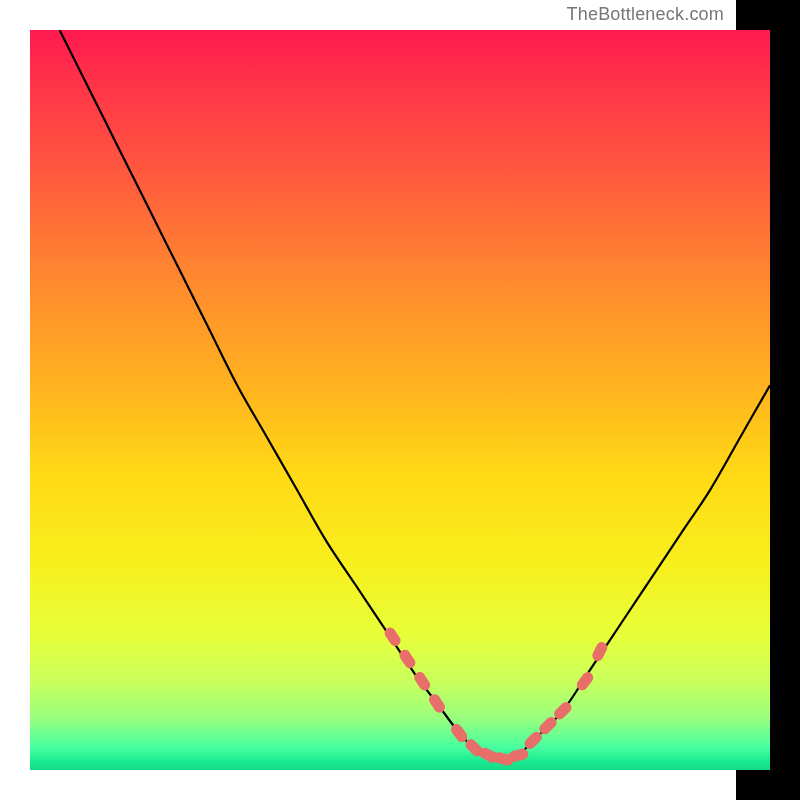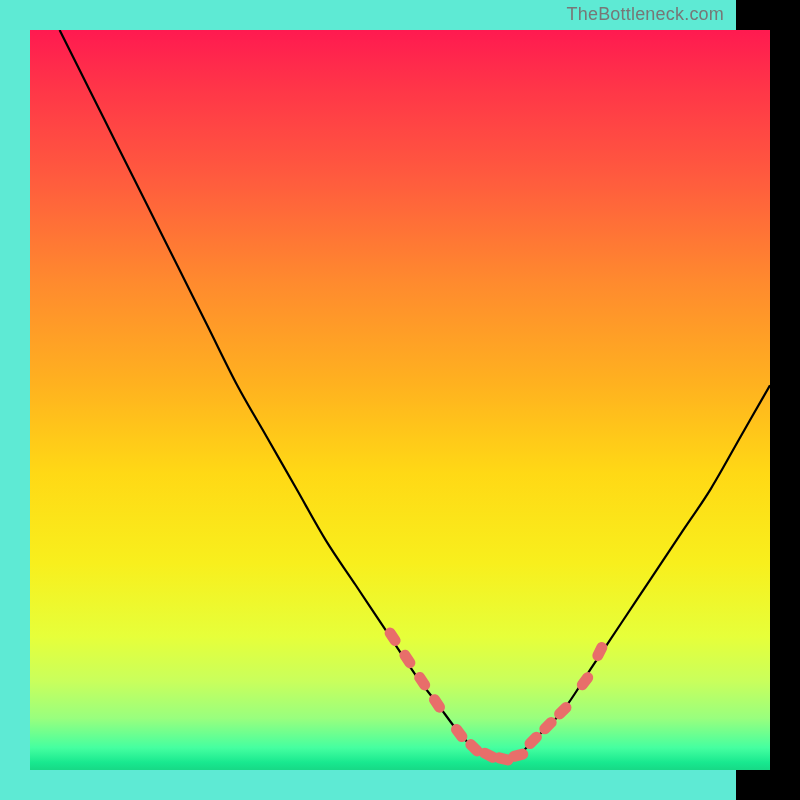--- a/index.html
+++ b/index.html
@@ -10,21 +10,21 @@
     background: #000;
     overflow: hidden;
     font-family: Arial, Helvetica, sans-serif;
   }
   .frame {
     position: absolute;
     top: 0;
     left: 0;
     width: 736px;
     height: 800px;
-    background: #5eead4;
+    background: #ffffff;
   }
   .plot-area {
     position: absolute;
     top: 30px;
     left: 30px;
     width: 740px;
     height: 740px;
     overflow: hidden;
   }
   .gradient {

